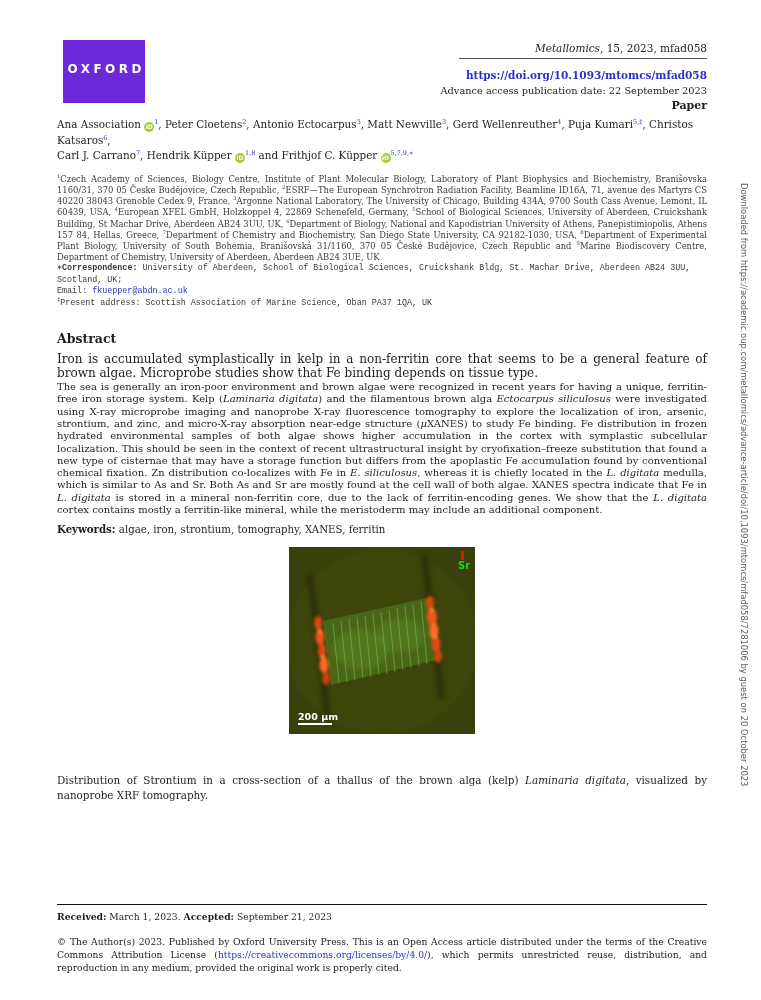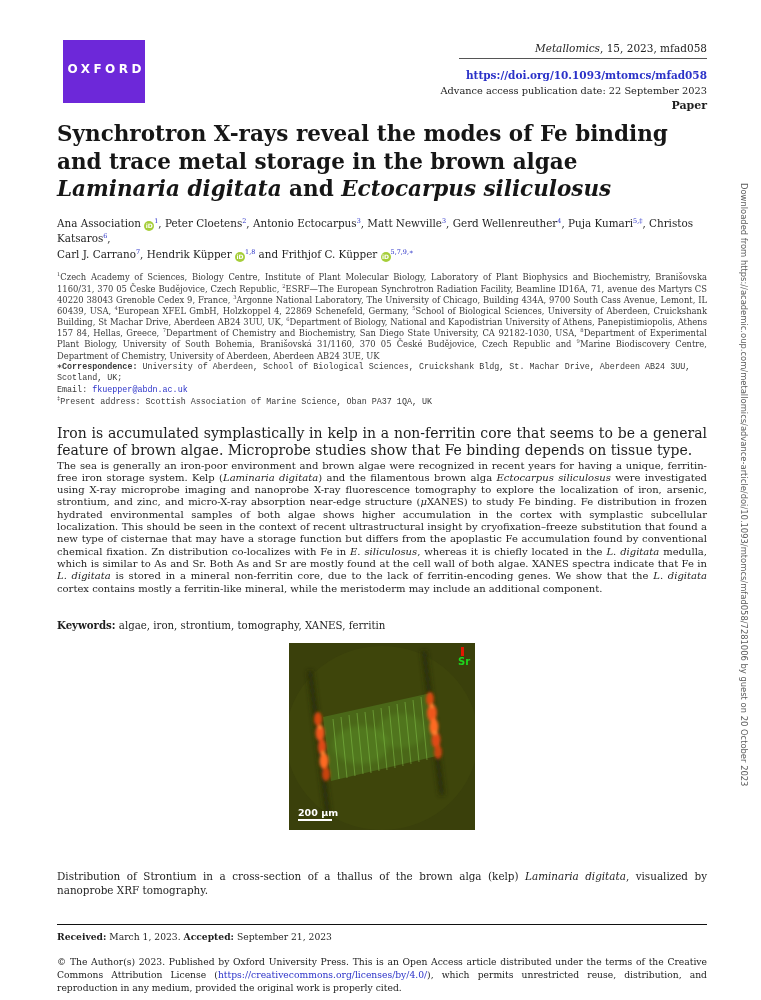--- a/index.html
+++ b/index.html
@@ -28,31 +28,31 @@
        font-family:"DejaVu Sans",sans-serif;font-size:6px;font-weight:bold;text-align:center;line-height:10px;
        vertical-align:-1px;}
   .affiliations{margin-top:10px;font-size:8.4px;line-height:1.33;color:#3a3a3a;text-align:justify;}
   .affil-extra{font-size:8.4px;line-height:1.38;color:#3a3a3a;font-family:Liberation Mono, monospace;}
   .seg-link{color:#2b32c8;cursor:pointer;}
   .seg-b{font-weight:bold;}
   .seg-i{font-style:italic;}
 
   
   .abstract-heading{margin-top:21px;font-size:12.5px;font-weight:bold;}
-  .abstract-p1{margin-top:17px;font-size:14px;line-height:1.23;text-align:justify;}
+  .abstract-p1{margin-top:6px;font-size:12px;line-height:1.23;text-align:justify;}
   .abstract-p2{font-size:10px;line-height:1.23;text-align:justify;}
-  .keywords{margin-top:24px;font-size:10.2px;}
+  .keywords{margin-top:7px;font-size:10.2px;}
 
   
   .ga-heading{margin-top:25px;font-size:12px;font-weight:bold;}
   .figure{width:186px;height:187px;margin:12px auto 0;display:block;}
   .caption{margin-top:39px;font-size:10.4px;line-height:1.4;text-align:justify;}
 
   
-  .footer{position:absolute;left:57px;width:650px;top:924px;}
+  .footer{position:absolute;left:57px;width:650px;top:904px;}
   .footer-rule{border:none;border-top:1.5px solid #111;margin:0;}
   .footer-dates{margin-top:6px;font-size:9.2px;}
   .footer-license{margin-top:14px;font-size:9.2px;line-height:1.4;text-align:justify;color:#222;}
 
   
   .sidebar{position:absolute;top:183px;right:12px;height:670px;writing-mode:vertical-rl;
        font-family:"DejaVu Sans",sans-serif;font-size:8.4px;color:#5a5a5a;white-space:nowrap;}
 </style>
 </head>
 <body>
@@ -67,32 +67,32 @@
       </div>
       <div class="header-right">
         <div class="citation"><span class="seg-i">Metallomics</span><span>, 15, 2023, mfad058</span></div>
         <hr class="header-rule">
         <a class="doi">https://doi.org/10.1093/mtomcs/mfad058</a>
         <div class="advance">Advance access publication date: 22 September 2023</div>
         <div class="paper-label">Paper</div>
       </div>
     </div>
 
-    <h1 class="title" style="margin-bottom:0;"><span>Synchrotron X-rays reveal the modes of Fe binding and trace metal storage in the brown algae </span><span class="seg-i">Laminaria digitata</span><span> and </span><span class="seg-i">Ectocarpus siliculosus</span></h1>
 
     <div class="authors">
       <div><span>Ana Association </span><span class="orcid-badge">iD</span><sup>1</sup><span>, Peter Cloetens</span><sup>2</sup><span>, Antonio Ectocarpus</span><sup>3</sup><span>, Matt Newville</span><sup>3</sup><span>, Gerd Wellenreuther</span><sup>4</sup><span>, Puja Kumari</span><sup>5,‡</sup><span>, Christos Katsaros</span><sup>6</sup><span>,</span></div>
       <div><span>Carl J. Carrano</span><sup>7</sup><span>, Hendrik Küpper </span><span class="orcid-badge">iD</span><sup>1,8</sup><span> and Frithjof C. Küpper </span><span class="orcid-badge">iD</span><sup>5,7,9,∗</sup></div>
     </div>
 
     <div class="affiliations"><sup>1</sup><span>Czech Academy of Sciences, Biology Centre, Institute of Plant Molecular Biology, Laboratory of Plant Biophysics and Biochemistry, Branišovska 1160/31, 370 05 Česke Budějovice, Czech Republic, </span><sup>2</sup><span>ESRF—The European Synchrotron Radiation Facility, Beamline ID16A, 71, avenue des Martyrs CS 40220 38043 Grenoble Cedex 9, France, </span><sup>3</sup><span>Argonne National Laboratory, The University of Chicago, Building 434A, 9700 South Cass Avenue, Lemont, IL 60439, USA, </span><sup>4</sup><span>European XFEL GmbH, Holzkoppel 4, 22869 Schenefeld, Germany, </span><sup>5</sup><span>School of Biological Sciences, University of Aberdeen, Cruickshank Building, St Machar Drive, Aberdeen AB24 3UU, UK, </span><sup>6</sup><span>Department of Biology, National and Kapodistrian University of Athens, Panepistimiopolis, Athens 157 84, Hellas, Greece, </span><sup>7</sup><span>Department of Chemistry and Biochemistry, San Diego State University, CA 92182-1030, USA, </span><sup>8</sup><span>Department of Experimental Plant Biology, University of South Bohemia, Branišovská 31/1160, 370 05 České Budějovice, Czech Republic and </span><sup>9</sup><span>Marine Biodiscovery Centre, Department of Chemistry, University of Aberdeen, Aberdeen AB24 3UE, UK</span></div>
     <div class="affil-extra"><span class="seg-b">∗Correspondence:</span><span> University of Aberdeen, School of Biological Sciences, Cruickshank Bldg, St. Machar Drive, Aberdeen AB24 3UU, Scotland, UK;</span></div>
     <div class="affil-extra"><span>Email: </span><span class="seg-link">fkuepper@abdn.ac.uk</span></div>
     <div class="affil-extra"><sup>‡</sup><span>Present address: Scottish Association of Marine Science, Oban PA37 1QA, UK</span></div>
 
+    <div class="abstract-heading">Abstract</div>
     <div class="abstract-p1"><span>Iron is accumulated symplastically in kelp in a non-ferritin core that seems to be a general feature of brown algae. Microprobe studies show that Fe binding depends on tissue type.</span></div>
     <div class="abstract-p2"><span>The sea is generally an iron-poor environment and brown algae were recognized in recent years for having a unique, ferritin-free iron storage system. Kelp (</span><span class="seg-i">Laminaria digitata</span><span>) and the filamentous brown alga </span><span class="seg-i">Ectocarpus siliculosus</span><span> were investigated using X-ray microprobe imaging and nanoprobe X-ray fluorescence tomography to explore the localization of iron, arsenic, strontium, and zinc, and micro-X-ray absorption near-edge structure (</span><span class="seg-i">μ</span><span>XANES) to study Fe binding. Fe distribution in frozen hydrated environmental samples of both algae shows higher accumulation in the cortex with symplastic subcellular localization. This should be seen in the context of recent ultrastructural insight by cryofixation–freeze substitution that found a new type of cisternae that may have a storage function but differs from the apoplastic Fe accumulation found by conventional chemical fixation. Zn distribution co-localizes with Fe in </span><span class="seg-i">E. siliculosus</span><span>, whereas it is chiefly located in the </span><span class="seg-i">L. digitata</span><span> medulla, which is similar to As and Sr. Both As and Sr are mostly found at the cell wall of both algae. XANES spectra indicate that Fe in </span><span class="seg-i">L. digitata</span><span> is stored in a mineral non-ferritin core, due to the lack of ferritin-encoding genes. We show that the </span><span class="seg-i">L. digitata</span><span> cortex contains mostly a ferritin-like mineral, while the meristoderm may include an additional component.</span></div>
 
     <div class="keywords"><span class="seg-b">Keywords:</span><span> algae, iron, strontium, tomography, XANES, ferritin</span></div>
 
 
     <svg class="figure" viewBox="0 0 186 187">
       <defs>
         <filter id="blur1" x="-50%" y="-50%" width="200%" height="200%">
             <feGaussianBlur stdDeviation="1.4"></feGaussianBlur>

